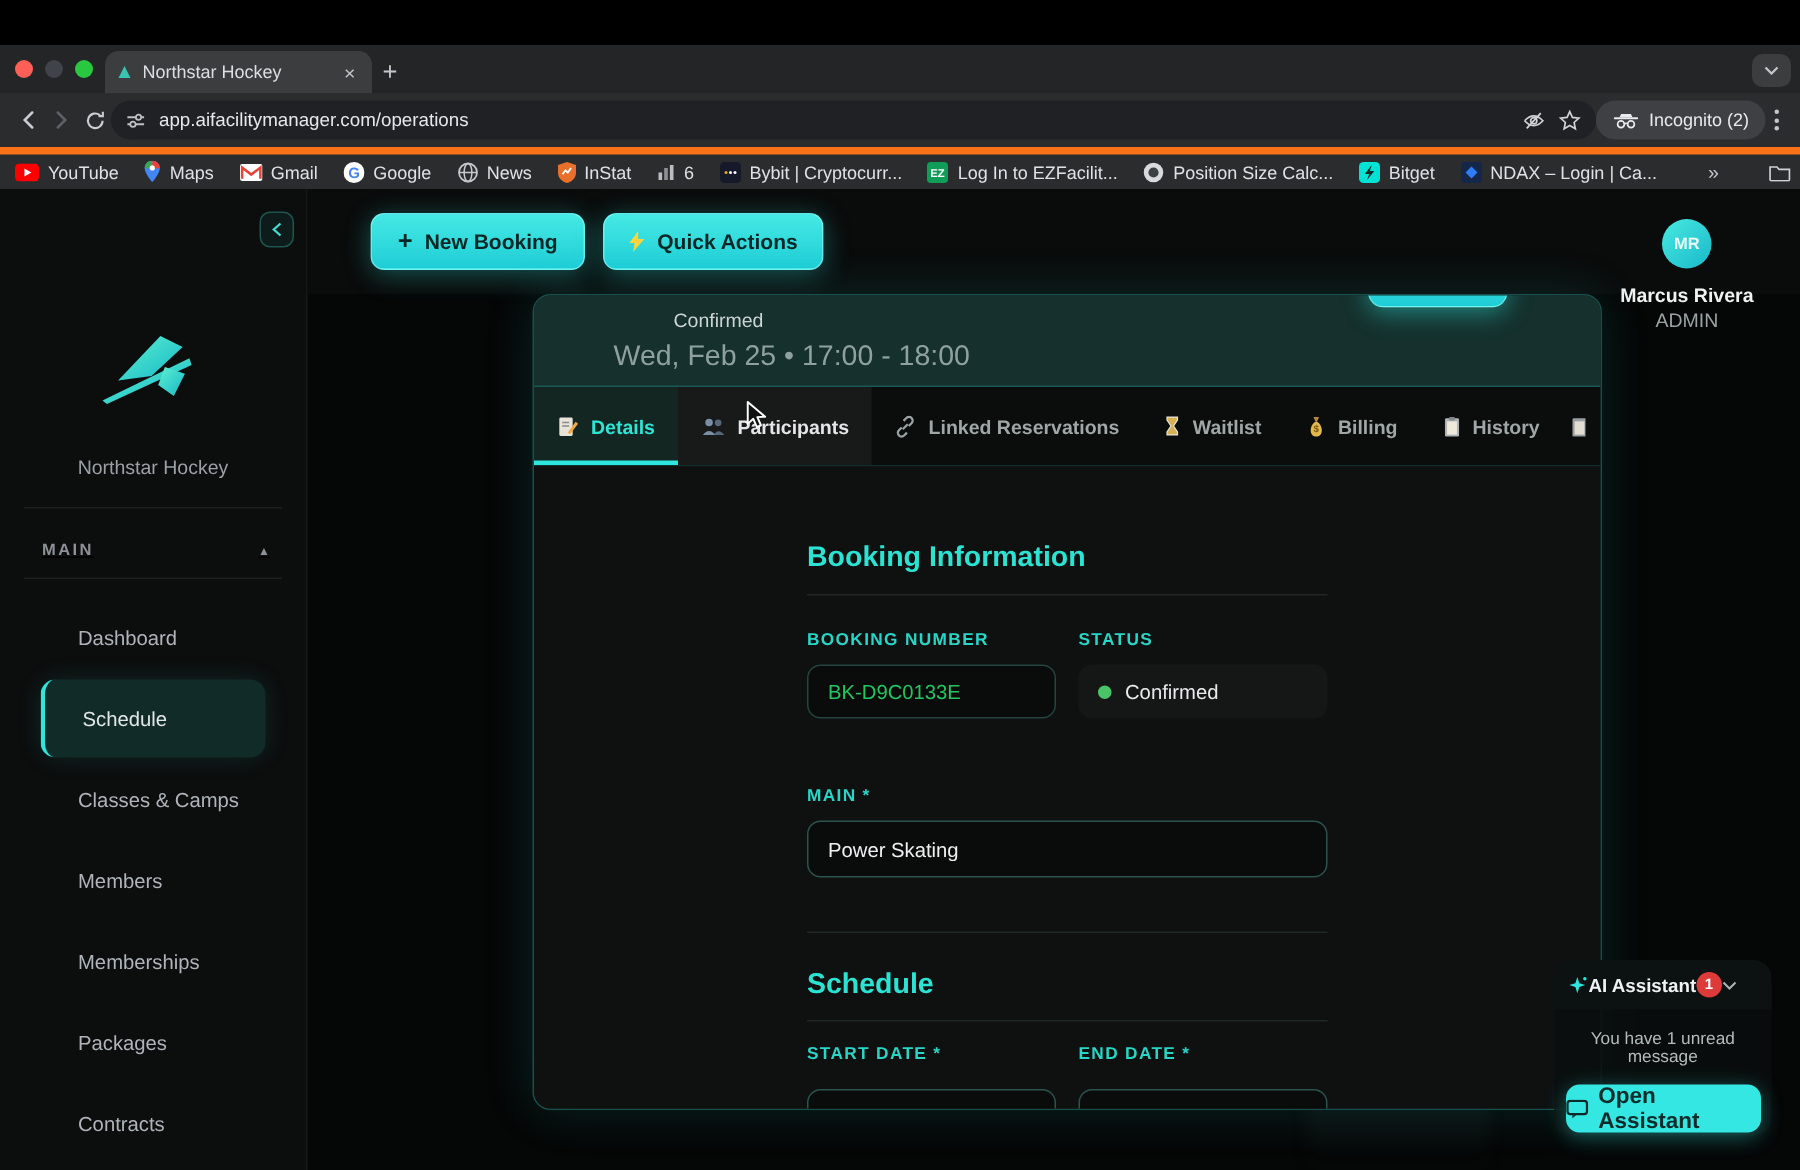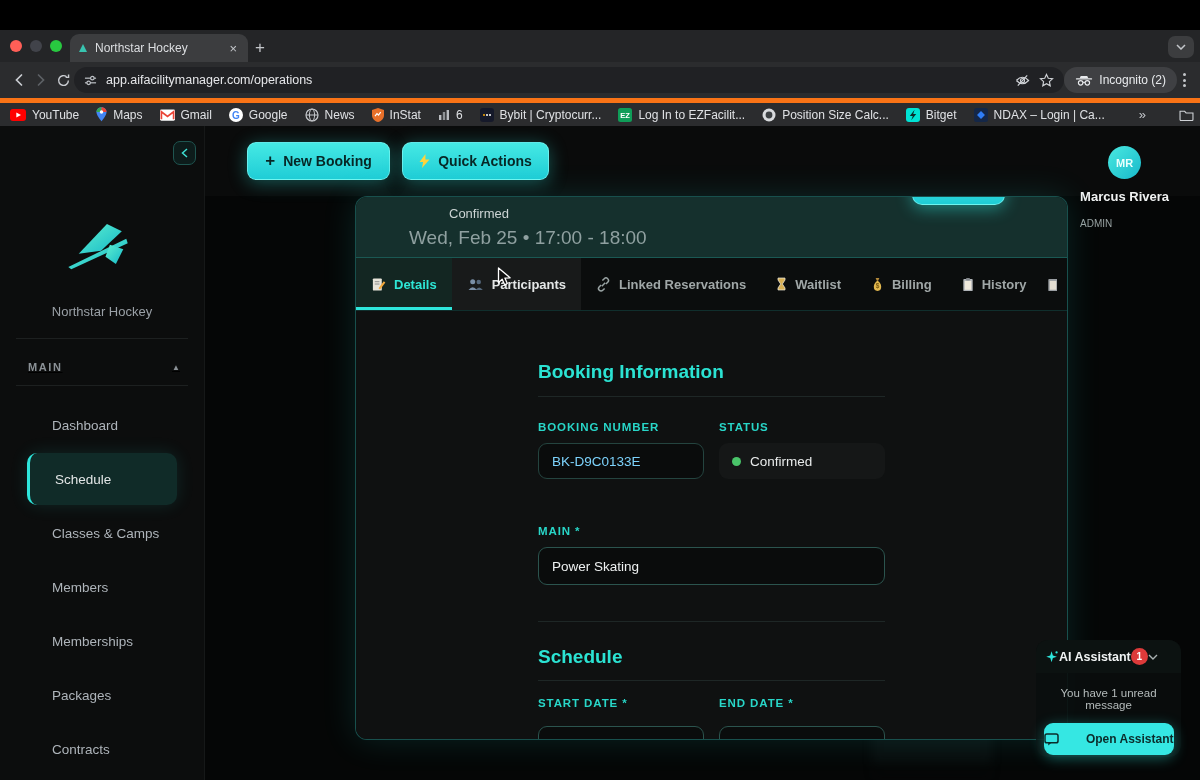--- a/index.html
+++ b/index.html
@@ -64,21 +64,21 @@
     justify-content:center; gap:8px; background:linear-gradient(180deg,#45e9e4,#1fcdd6);
     border:1px solid rgba(150,255,250,.55); box-shadow:0 3px 18px rgba(46,230,220,.35);
     color:#072726; font-size:14px; font-weight:bold; }
   .btn-new { left:42px; width:143px; }
   .btn-quick { left:197px; width:147px; }
   .plus-glyph { font-size:17px; font-weight:bold; }
   .user-chip { position:absolute; top:20px; right:31px; display:flex; align-items:center; gap:10px;flex-direction:column; }
   .avatar { width:33px; height:33px; border-radius:50%; background:linear-gradient(135deg,#4ae9e0,#17b9cb);
     display:flex; align-items:center; justify-content:center; color:#eafffd; font-size:11px; font-weight:bold; }
   .user-name { color:#f0f2f2; font-size:13px; font-weight:bold; }
-  .user-role { color:#9aa3a3; font-size:10px; margin-top:14px; }
+  .user-role { color:#9aa3a3; font-size:13px; margin-top:2px;text-align:center; }
 
   .bg-dim { position:absolute; filter:blur(5px); opacity:.55; border-radius:6px;
     background:repeating-linear-gradient(180deg, rgba(20,28,28,.55) 0 34px, rgba(5,8,8,.25) 34px 56px); }
   .bg-dim.l { left:52px; top:100px; width:132px; height:554px; }
   .bg-dim.r { left:872px; top:100px; width:120px; height:554px; }
 
   
   .modal { position:absolute; left:355px; top:196px; width:713px; height:544px; background:#0f1111;
     border:1px solid rgba(46,230,220,.30); border-radius:12px; overflow:hidden;
     box-shadow:0 0 34px rgba(46,230,220,.14); }
@@ -99,37 +99,37 @@
   .modal-body { position:relative; background:#0f1111; height:430px; }
   .content { width:347px; margin-left:182px; }
   .sect-title { color:#2be3d3; font-size:19px; font-weight:bold; }
   .t1 { padding-top:50px; }
   .hr { height:1px; background:#1e2726; margin-top:13px; }
   .grid2 { display:grid; grid-template-columns:166px 166px; column-gap:15px; }
   .flabel { color:#28d6c8; font-size:11.5px; font-weight:bold; letter-spacing:.9px; }
   .mt24{margin-top:24px;} .mt46{margin-top:46px;} .mt36{margin-top:36px;} .mt17{margin-top:17px;}
   .mt10{margin-top:10px;} .mt12{margin-top:12px;} .mt16{margin-top:16px;}
   .inp { width:100%; height:36px; background:#0a0c0c; border:1px solid #24443f; border-radius:9px;
-    color:#7dd3fc; font-size:13.5px; padding:0 13px; outline:none; font-family:"Liberation Sans",sans-serif; }
+    color:#22c55e; font-size:13.5px; padding:0 13px; outline:none; font-family:"Liberation Sans",sans-serif; }
   .inp.bright { border-color:#2b544e; color:#eef1f1; height:38px; }
   .status-box { height:36px; background:#151717; border-radius:9px; display:flex; align-items:center;
     gap:9px; padding:0 13px; color:#e8ebeb; font-size:13.5px; }
   .dot-green { width:9px; height:9px; border-radius:50%; background:#49c469; }
 
   
   .assistant { position:absolute; left:1036px; top:640px; width:145px; height:117px; z-index:40;
     background:rgba(10,14,14,.88); border-radius:12px; }
   .as-head { height:33px; background:#0c1211; border-radius:12px 12px 0 0; display:flex; align-items:center;
     gap:0; padding:0 9px; }
   .as-title { color:#f0f3f3; font-size:12.5px; font-weight:bold; }
   .as-badge { width:17px; height:17px; border-radius:50%; background:#dd3a3a; color:#fff; font-size:10px;
     font-weight:bold; display:flex; align-items:center; justify-content:center; }
   .as-msg { color:#b4bbbb; font-size:11.5px; text-align:center; margin-top:14px; }
   .as-btn { margin:12px auto 0; width:130px; height:32px; border-radius:9px; background:#35e7e3;
-    display:flex; align-items:center; justify-content:space-between; gap:7px; color:#0b2c2b; font-size:12px;
+    display:flex; align-items:center; justify-content:space-between; gap:7px; color:#0b2c2b; font-size:15px;
     font-weight:bold; box-shadow:0 3px 14px rgba(46,230,220,.4); }
 
   .cursor { position:absolute; left:497px; top:267px; z-index:100; }
   svg { display:block; }
 </style>
 </head>
 <body>
 
 <div class="screen">
 

